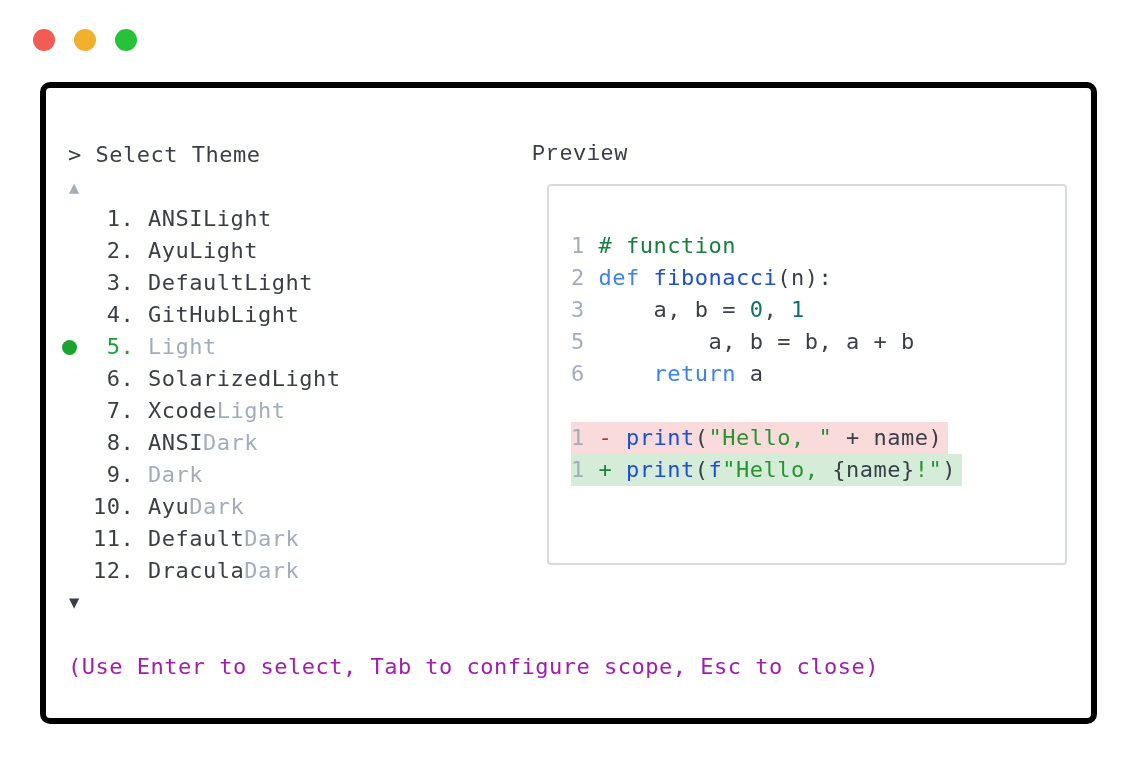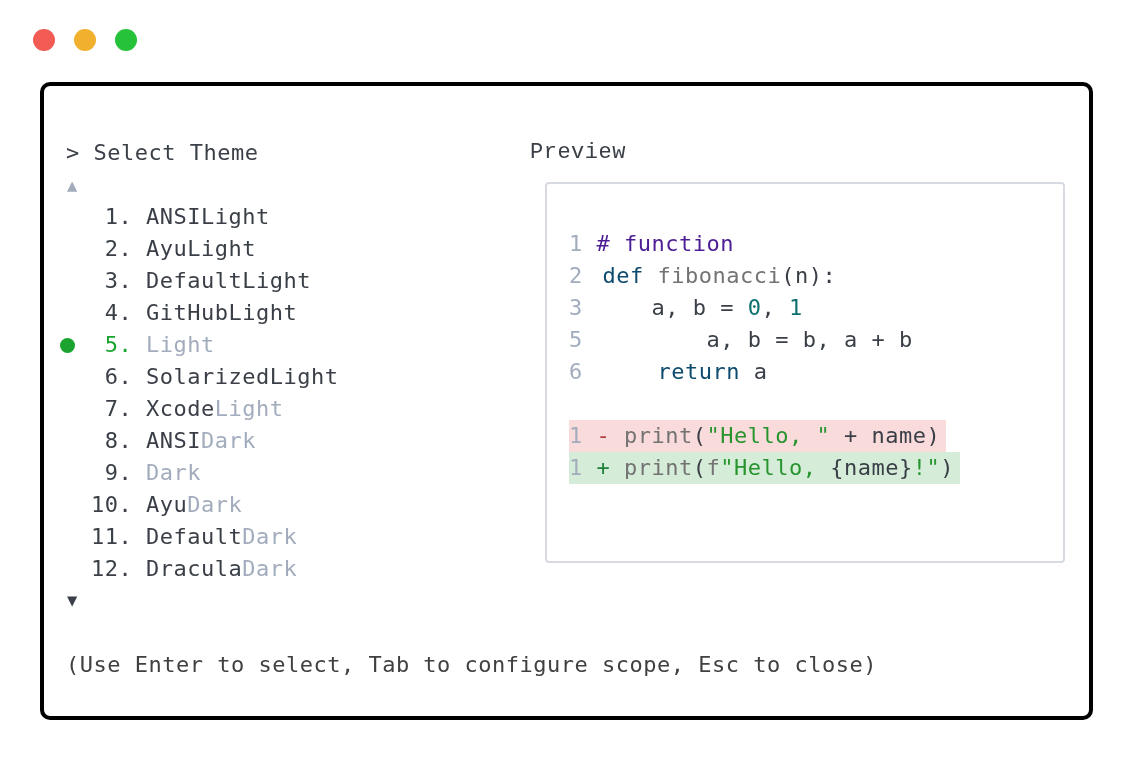--- a/index.html
+++ b/index.html
@@ -5,48 +5,48 @@
   html,body{margin:0;padding:0;background:#ffffff;}
   body{width:1129px;height:757px;position:relative;overflow:hidden;
        font-family:"DejaVu Sans Mono","Liberation Mono",monospace;}
   .mono{font-family:"DejaVu Sans Mono","Liberation Mono",monospace;
         font-size:22px;letter-spacing:0.5px;white-space:pre;}
   
   .traffic{position:absolute;top:29px;left:33px;display:flex;gap:19px;}
   .tl{width:22px;height:22px;border-radius:50%;}
   
   .panel{position:absolute;left:40px;top:82px;width:1045px;height:630px;
-         border:4px solid #000000;border-radius:10px;background:#fff;}
+         border:6px solid #000000;border-radius:10px;background:#fff;}
   .prompt{position:absolute;left:22px;top:51px;height:32px;line-height:32px;color:#3a3f47;}
   .preview-label{position:absolute;left:486px;top:51px;height:32px;line-height:32px;color:#3a3f47;font-family:Liberation Mono, monospace;}
   .arrow{position:absolute;left:23px;height:32px;line-height:30px;font-size:17px;}
   .arrow-up{top:84px;color:#a2acbd;}
   .arrow-down{top:499px;color:#3a3f47;}
-  .help{position:absolute;left:22px;top:563px;height:32px;line-height:32px;color:#404040;}
+  .help{position:absolute;left:22px;top:563px;height:32px;line-height:32px;color:#a21caf;}
   
   .theme-list{position:absolute;left:16px;top:115px;}
   .trow{height:32px;line-height:32px;display:flex;align-items:center;color:#3a3f47;cursor:default;}
   .bullet-cell{width:31px;display:inline-flex;align-items:center;}
   .bullet{width:15px;height:15px;border-radius:50%;background:#1aa32e;display:inline-block;}
   .tnum,.tname,.tvariant{display:inline;}
   .sel{color:#1aa32e;}
   .dim{color:#a2acbd;}
   
   .preview-box{position:absolute;left:501px;top:96px;width:520px;height:381px;
                border:2px solid #d7dbe1;border-radius:4px;background:#fff;
                box-sizing:border-box;padding:44px 0 0 22px;overflow:hidden;}
   .cline{height:32px;line-height:32px;color:#3a3f47;}
   .cline .hl{display:inline-block;padding-right:6px;height:32px;}
   .hl-removed{background:#fadbdb;}
   .hl-added{background:#d5ecd9;}
   .lnum{color:#a2acbd;}
   .tk-plain{color:#3a3f47;}
-  .tk-com{color:#4c1d95;}
-  .tk-kwd{color:#0c4a6e;margin-left:6px;}
-  .tk-fn{color:#737373;margin-top:48px;}
+  .tk-com{color:#15803d;}
+  .tk-kwd{color:#3b82f6;}
+  .tk-fn{color:#1d4ed8;margin-top:48px;}
   .tk-lit{color:#0e6f6f;}
   .tk-str{color:#27942e;}
   .tk-minus{color:#ae3b3b;}
   .tk-plus{color:#1f8038;}
 </style>
 </head>
 <body>
 
 <div class="traffic">
   <div class="tl" style="background: rgb(242, 92, 84);"></div>

